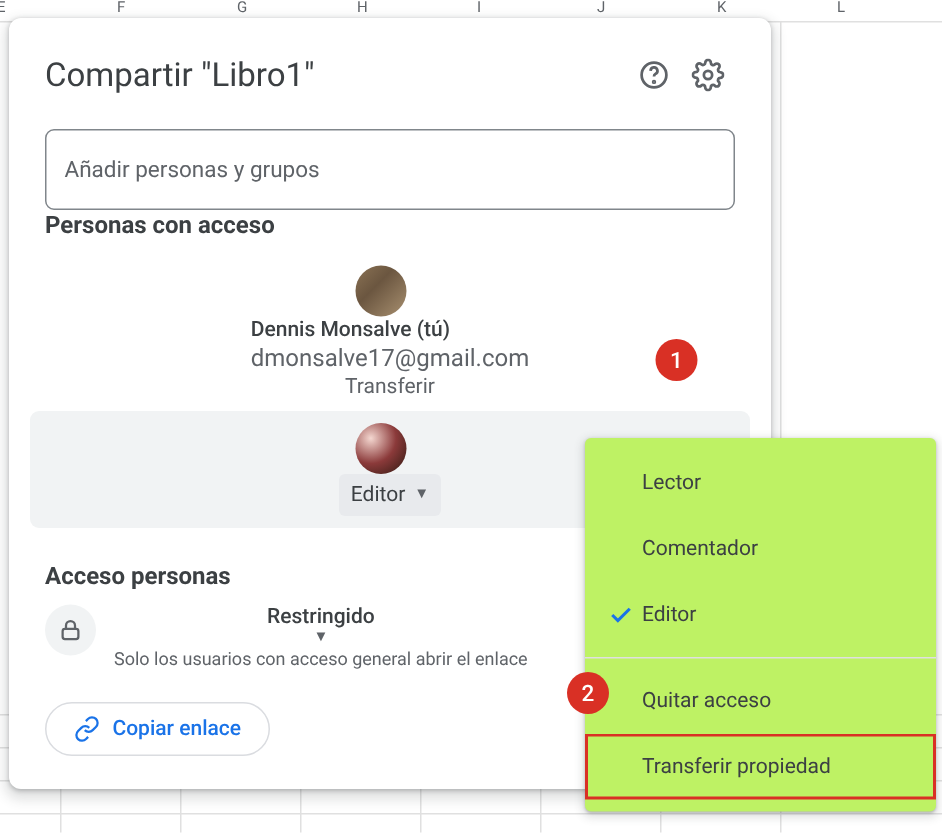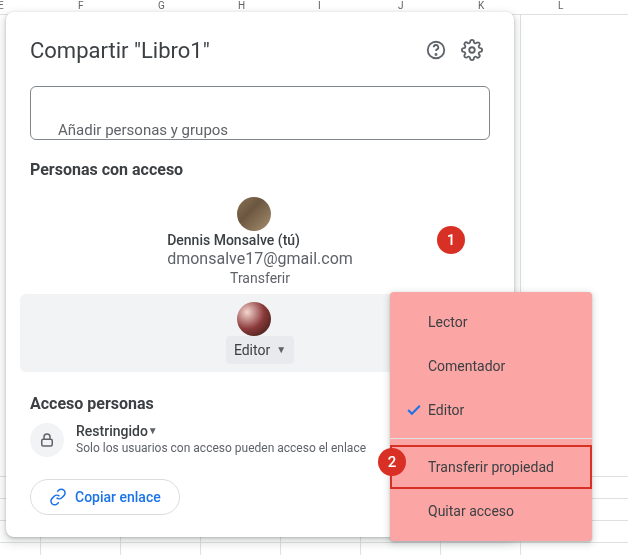--- a/index.html
+++ b/index.html
@@ -16,21 +16,21 @@
       box-shadow: 0 1px 3px rgba(60,64,67,.3), 0 4px 8px 3px rgba(60,64,67,.15);
       padding: 20px 24px 22px;
     }
     .dialog-header { display: flex; align-items: center; margin-bottom: 18px; }
     .dialog-title { font-size: 22px; color: #3c4043; flex: 1; font-weight: 400; }
     .icon-btn { width: 36px; height: 36px; display: flex; align-items: center; justify-content: center; border-radius: 50%; cursor: pointer; color: #5f6368; }
     .icon-btn svg { width: 22px; height: 22px; }
     
     .add-people {
       border: 1px solid #80868b; border-radius: 6px; height: 54px;
-      display: flex; align-items: flex-end; padding: 0 27px; margin-bottom: 20px;
+      display: flex; align-items: center; padding: 0 12px; 
       font-size: 15px; color: #5f6368; cursor: text;
     }
     
     .section-title { font-size: 16px; color: #3c4043; font-weight: 700; margin-bottom: 10px; }
     
     .person-row { display: flex; align-items: center; padding: 8px 10px; border-radius: 6px; margin: 0 -10px; flex-direction: column; }
     .person-row.selected { background: #f1f3f4; }
     .avatar { width: 34px; height: 34px; border-radius: 50%; margin-right: 12px; flex-shrink: 0; }
     .avatar.a1 { background: linear-gradient(135deg, #8b7355 0%, #6b5640 40%, #a89070 100%); }
     .avatar.a2 { background: radial-gradient(circle at 30% 30%, #f4d7d0 0%, #8b3a3a 50%, #2c1810 100%); }
@@ -38,36 +38,36 @@
     .person-name { font-size: 14px; color: #3c4043; font-weight: 500; line-height: 1.3; }
     .person-email { font-size: 16px; color: #5f6368; line-height: 1.3; }
     .role-label { font-size: 14px; color: #5f6368; }
     .role-selector { display: flex; align-items: center; gap: 6px; font-size: 14px; color: #3c4043; padding: 6px 8px; border-radius: 4px; cursor: pointer; background: #e8eaed; position: relative; }
     .caret { font-size: 10px; color: #5f6368; }
     
     .general-section { margin-top: 22px; }
     .general-row { display: flex; align-items: flex-start; margin-top: 10px; }
     .lock-circle { width: 34px; height: 34px; border-radius: 50%; background: #f1f3f4; display: flex; align-items: center; justify-content: center; margin-right: 12px; flex-shrink: 0; }
     .lock-circle svg { width: 18px; height: 18px; color: #5f6368; }
-    .restricted-line { display: flex; align-items: center; gap: 0; font-size: 14px; color: #3c4043; font-weight: 500; cursor: pointer; }
+    .restricted-line { display: flex; align-items: center; gap: 0; font-size: 14px; color: #3c4043; font-weight: 500; cursor: pointer; flex-direction: column; }
     .general-desc { font-size: 12px; color: #5f6368; margin-top: 2px; }
     
     .footer { display: flex; align-items: center; margin-top: 22px; }
     .copy-link {
       display: flex; align-items: center; gap: 8px;
       border: 1px solid #dadce0; border-radius: 20px;
       padding: 8px 18px; font-size: 14px; color: #1a73e8;
       font-weight: 500; cursor: pointer; background: #fff;
     }
     .copy-link svg { width: 18px; height: 18px; }
     .done-btn-edge { margin-left: auto; width: 12px; height: 36px; background: #1a73e8; border-radius: 18px 0 0 18px; }
     
     .dropdown-menu {
-      position: absolute; top: 292px; left: 390px; width: 202px;
-      background: #fca5a5; border-radius: 4px;
+      position: absolute; top: 292px; left: 390px; width: 234px;
+      background: #bef264; border-radius: 4px;
       box-shadow: 0 2px 6px 2px rgba(60,64,67,.15), 0 1px 2px rgba(60,64,67,.3);
       padding: 8px 0; z-index: 20;
     }
     .menu-item { display: flex; align-items: center; height: 44px; padding: 0 16px 0 14px; font-size: 14px; color: #3c4043; cursor: pointer; }
     .menu-item .check { width: 24px; display: flex; align-items: center; color: #1a73e8; }
     .menu-item .check svg { width: 20px; height: 20px; }
     .menu-divider { height: 1px; background: #e0e0e0; margin: 6px 0; }
     .menu-item.highlight { box-shadow: inset 0 0 0 2px #d93025; }
     
     .annotation {
@@ -151,21 +151,21 @@
         <svg viewBox="0 0 24 24" fill="none" stroke="currentColor" stroke-width="2">
             <rect x="5" y="11" width="14" height="9" rx="2"></rect>
             <path d="M8 11V8a4 4 0 1 1 8 0v3"></path>
           </svg>
       </div>
       <div>
         <div class="restricted-line">
           <span>Restringido</span>
           <span class="caret">▼</span>
         </div>
-        <div class="general-desc">Solo los usuarios con acceso pueden acceso el enlace</div>
+        <div class="general-desc">Solo los usuarios con acceso general abrir el enlace</div>
       </div>
     </div>
   </div>
 
   <div class="footer">
     <div class="copy-link">
       <svg viewBox="0 0 24 24" fill="none" stroke="currentColor" stroke-width="2">
           <path d="M10 13a5 5 0 0 0 7.07 0l2.83-2.83a5 5 0 1 0-7.07-7.07L11 5"></path>
           <path d="M14 11a5 5 0 0 0-7.07 0L4.1 13.83a5 5 0 1 0 7.07 7.07L13 19"></path>
         </svg>
@@ -186,24 +186,24 @@
   </div>
   <div class="menu-item">
     <span class="check">
       <svg viewBox="0 0 24 24" fill="none" stroke="currentColor" stroke-width="2.5">
           <path d="M5 12l4.5 4.5L19 7"></path>
         </svg>
     </span>
     <span>Editor</span>
   </div>
   <div class="menu-divider"></div>
+  <div class="menu-item">
+    <span class="check"></span>
+    <span>Quitar acceso</span>
+  </div>
   <div class="menu-item highlight">
     <span class="check"></span>
     <span>Transferir propiedad</span>
-  </div>
-  <div class="menu-item">
-    <span class="check"></span>
-    <span>Quitar acceso</span>
   </div>
 </div>
 
 <div class="annotation" style="top:226px; left:437px;">1</div>
 <div class="annotation" style="top:448px; left:378px;">2</div>
 
 </body></html>

